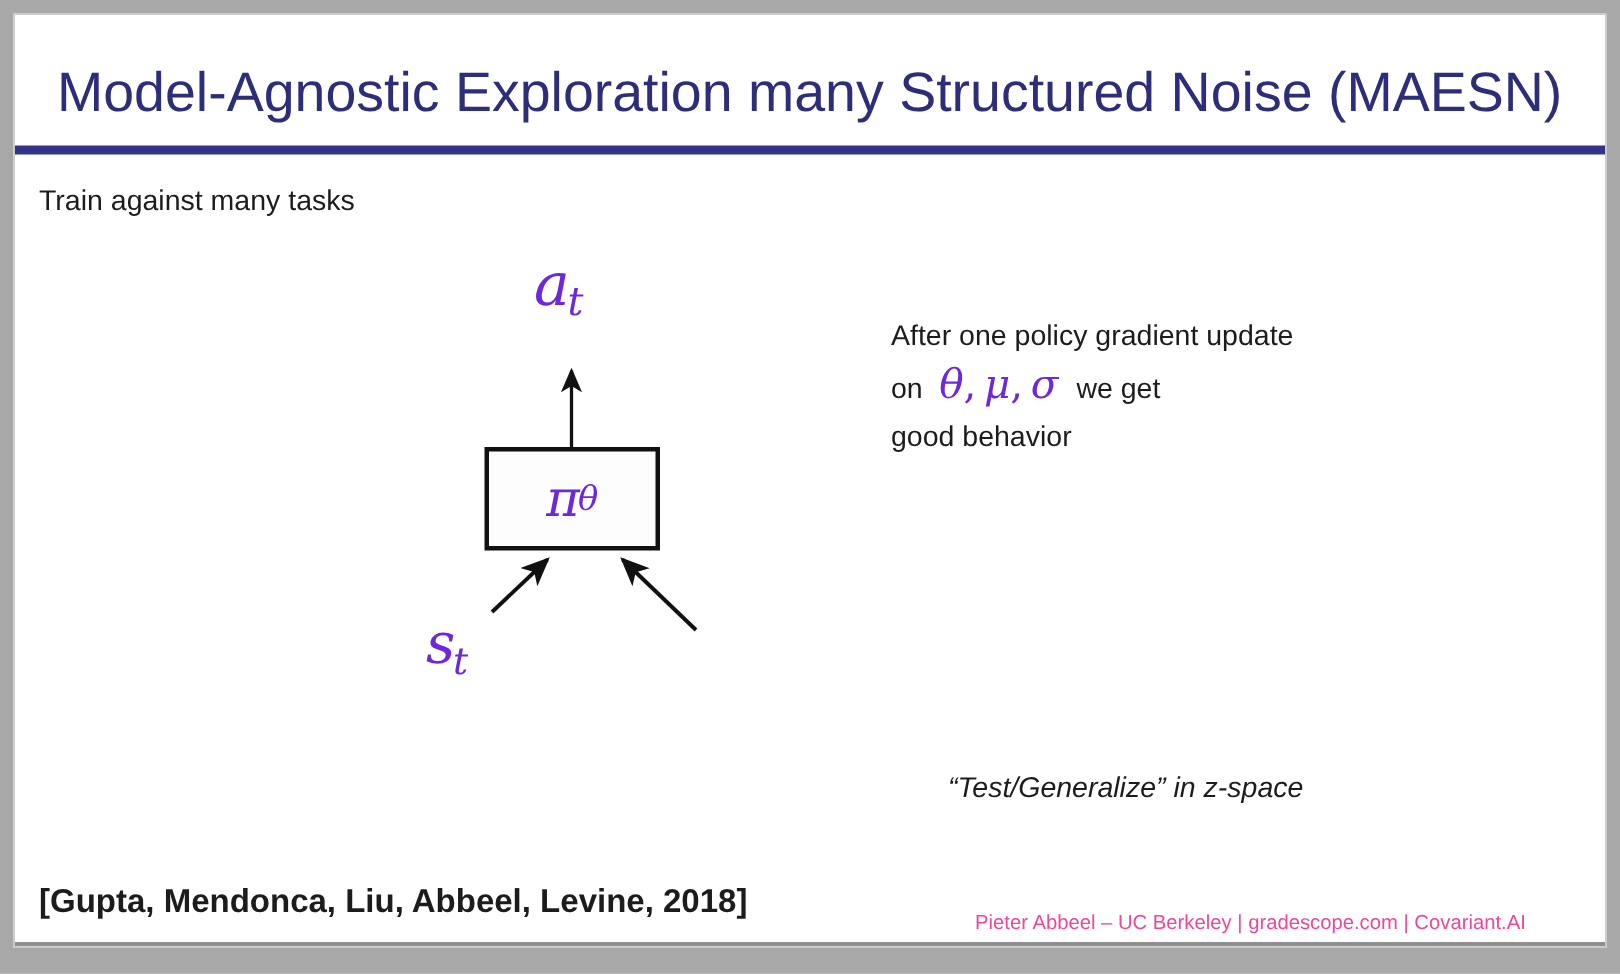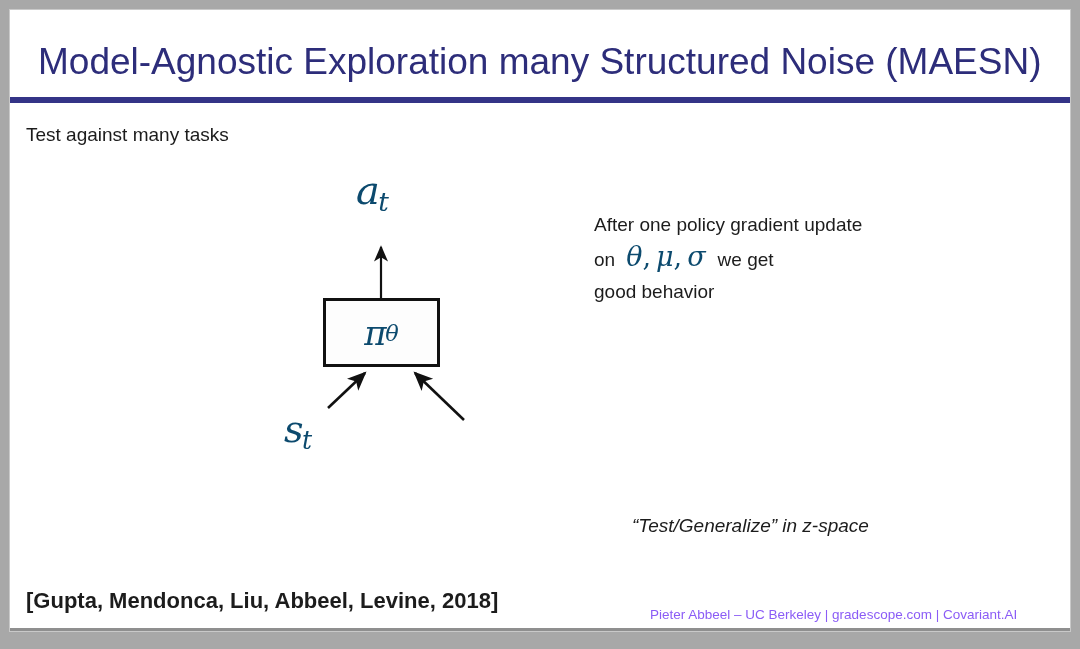--- a/index.html
+++ b/index.html
@@ -61,21 +61,21 @@
     top: 114px;
     font-size: 19px;
     color: #1c1c1c;
     white-space: nowrap;
   }
 
   
   .math {
     font-family: "DejaVu Serif", "Liberation Serif", serif;
     font-style: italic;
-    color: #0c4a6e;
+    color: #6d28d9;
     text-align: right;
   }
   .sub {
     font-size: 0.66em;
     font-style: italic;
     vertical-align: -0.28em;
     margin-left: -0.06em;
   }
   .sup {
     font-size: 0.62em;
@@ -174,21 +174,21 @@
     font-size: 22px;
     color: #1c1c1c;
     white-space: nowrap;
     font-weight: bold;
   }
   #footer-credit {
     position: absolute;
     left: 640px;
     top: 597px;
     font-size: 13.5px;
-    color: #8b5cf6;
+    color: #ec4899;
     white-space: nowrap;
   }
   #bottom-shadow {
     position: absolute;
     left: 0;
     bottom: 0;
     width: 100%;
     height: 3px;
     background: #8f8f8f;
   }
@@ -196,21 +196,21 @@
 </head>
 <body>
 
 <div id="slide-frame">
 
   <div id="title-block">
     <div id="slide-title">Model-Agnostic Exploration many Structured Noise (MAESN)</div>
   </div>
   <div id="title-rule"></div>
 
-  <div id="subtitle">Test against many tasks</div>
+  <div id="subtitle">Train against many tasks</div>
 
   <div id="diagram">
 
     <svg id="arrow-layer" viewBox="0 0 470 330">
       <defs>
         <marker id="ah" markerWidth="9" markerHeight="9" refX="6.6" refY="3.2" orient="auto" markerUnits="strokeWidth">
           <path d="M0,0 L7.4,3.2 L0,6.4 L1.9,3.2 Z" fill="#111111"></path>
         </marker>
       </defs>
 

